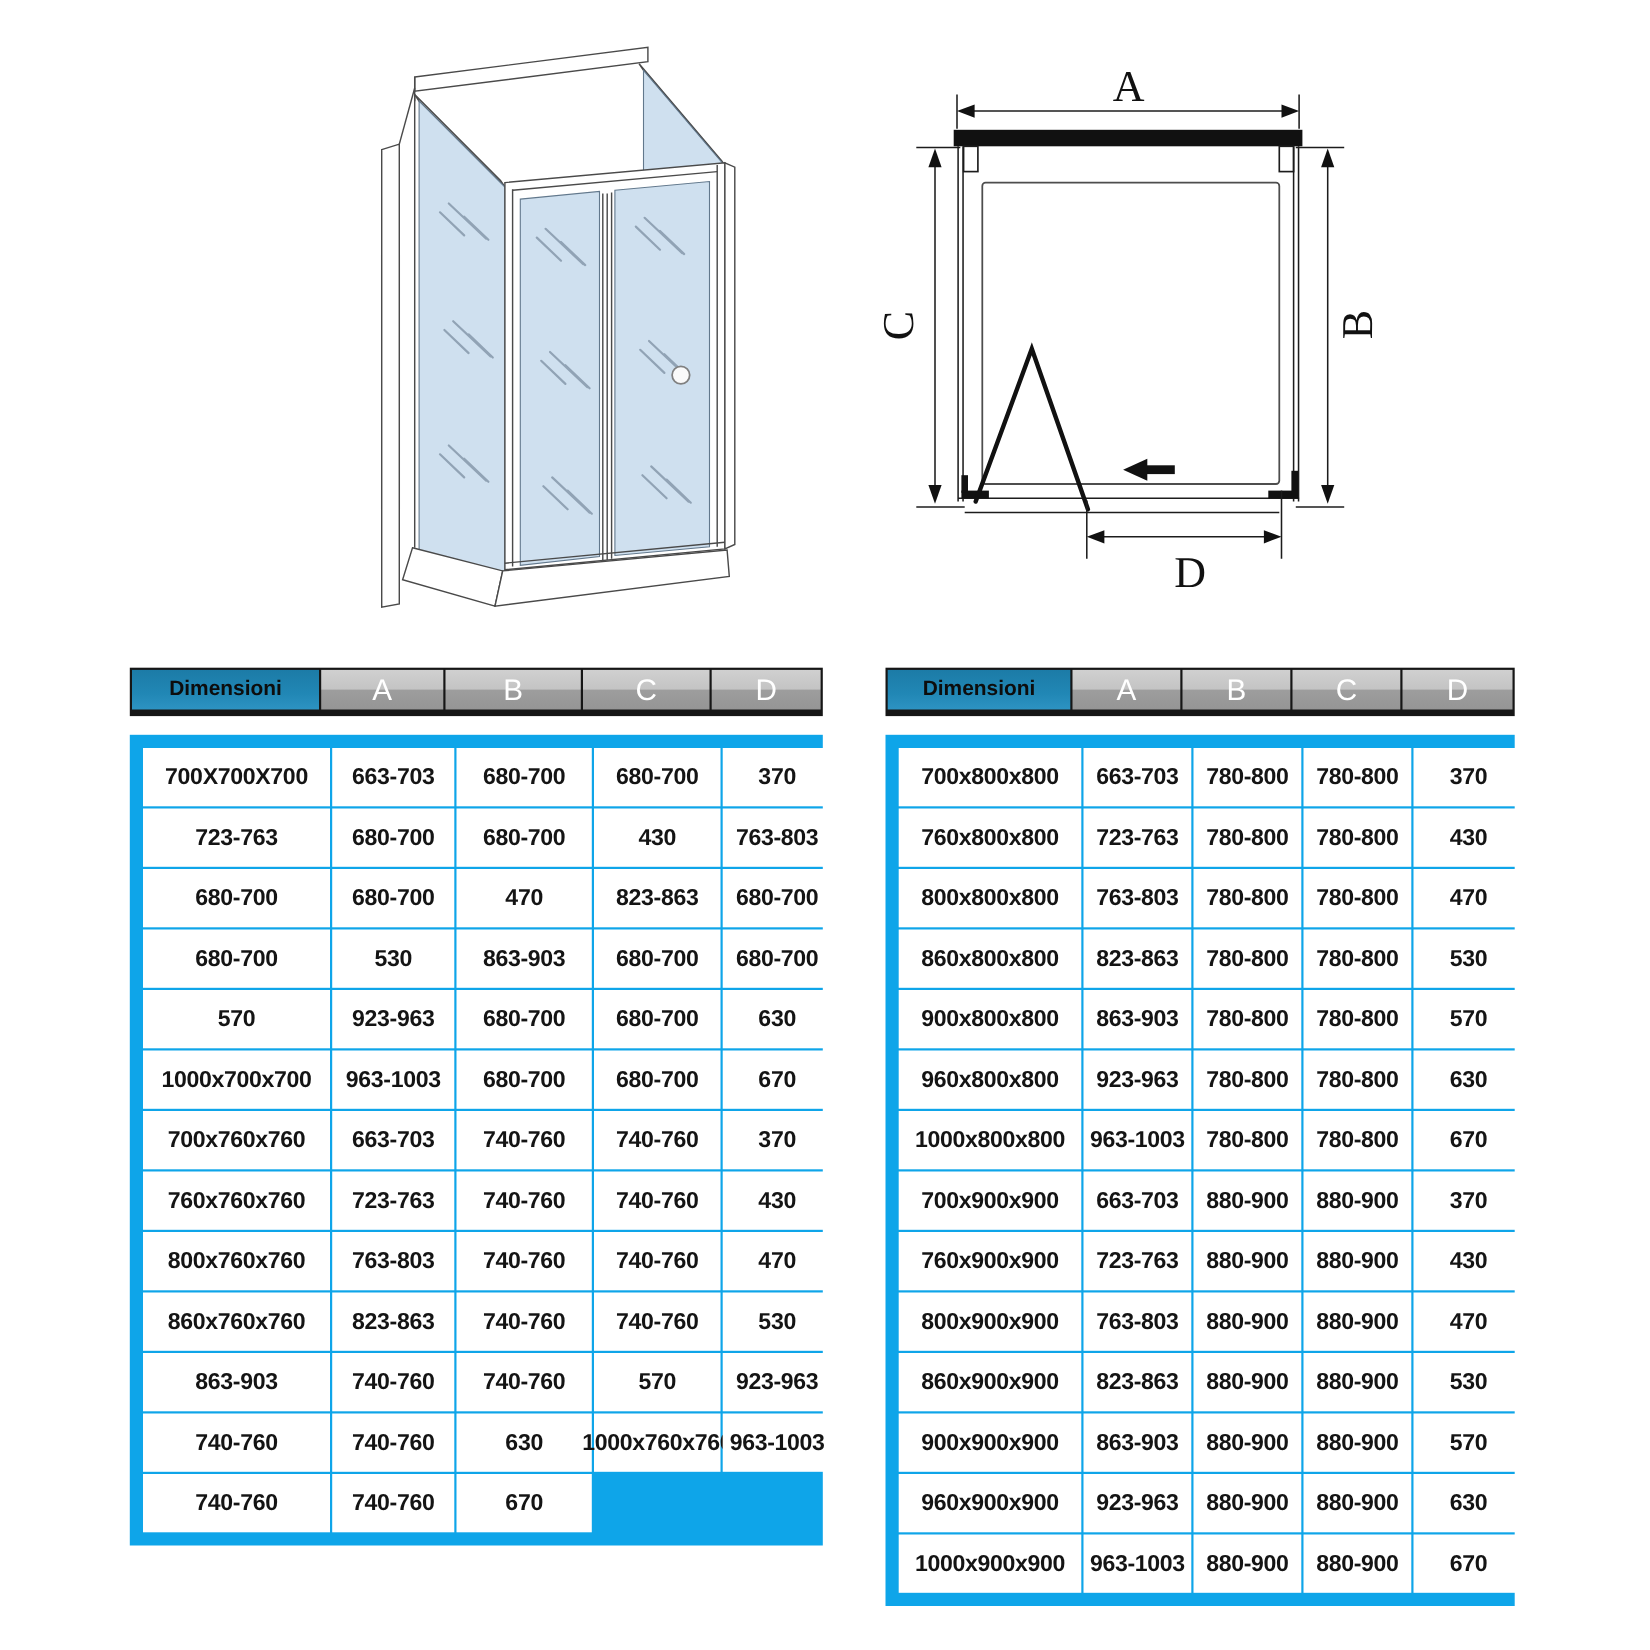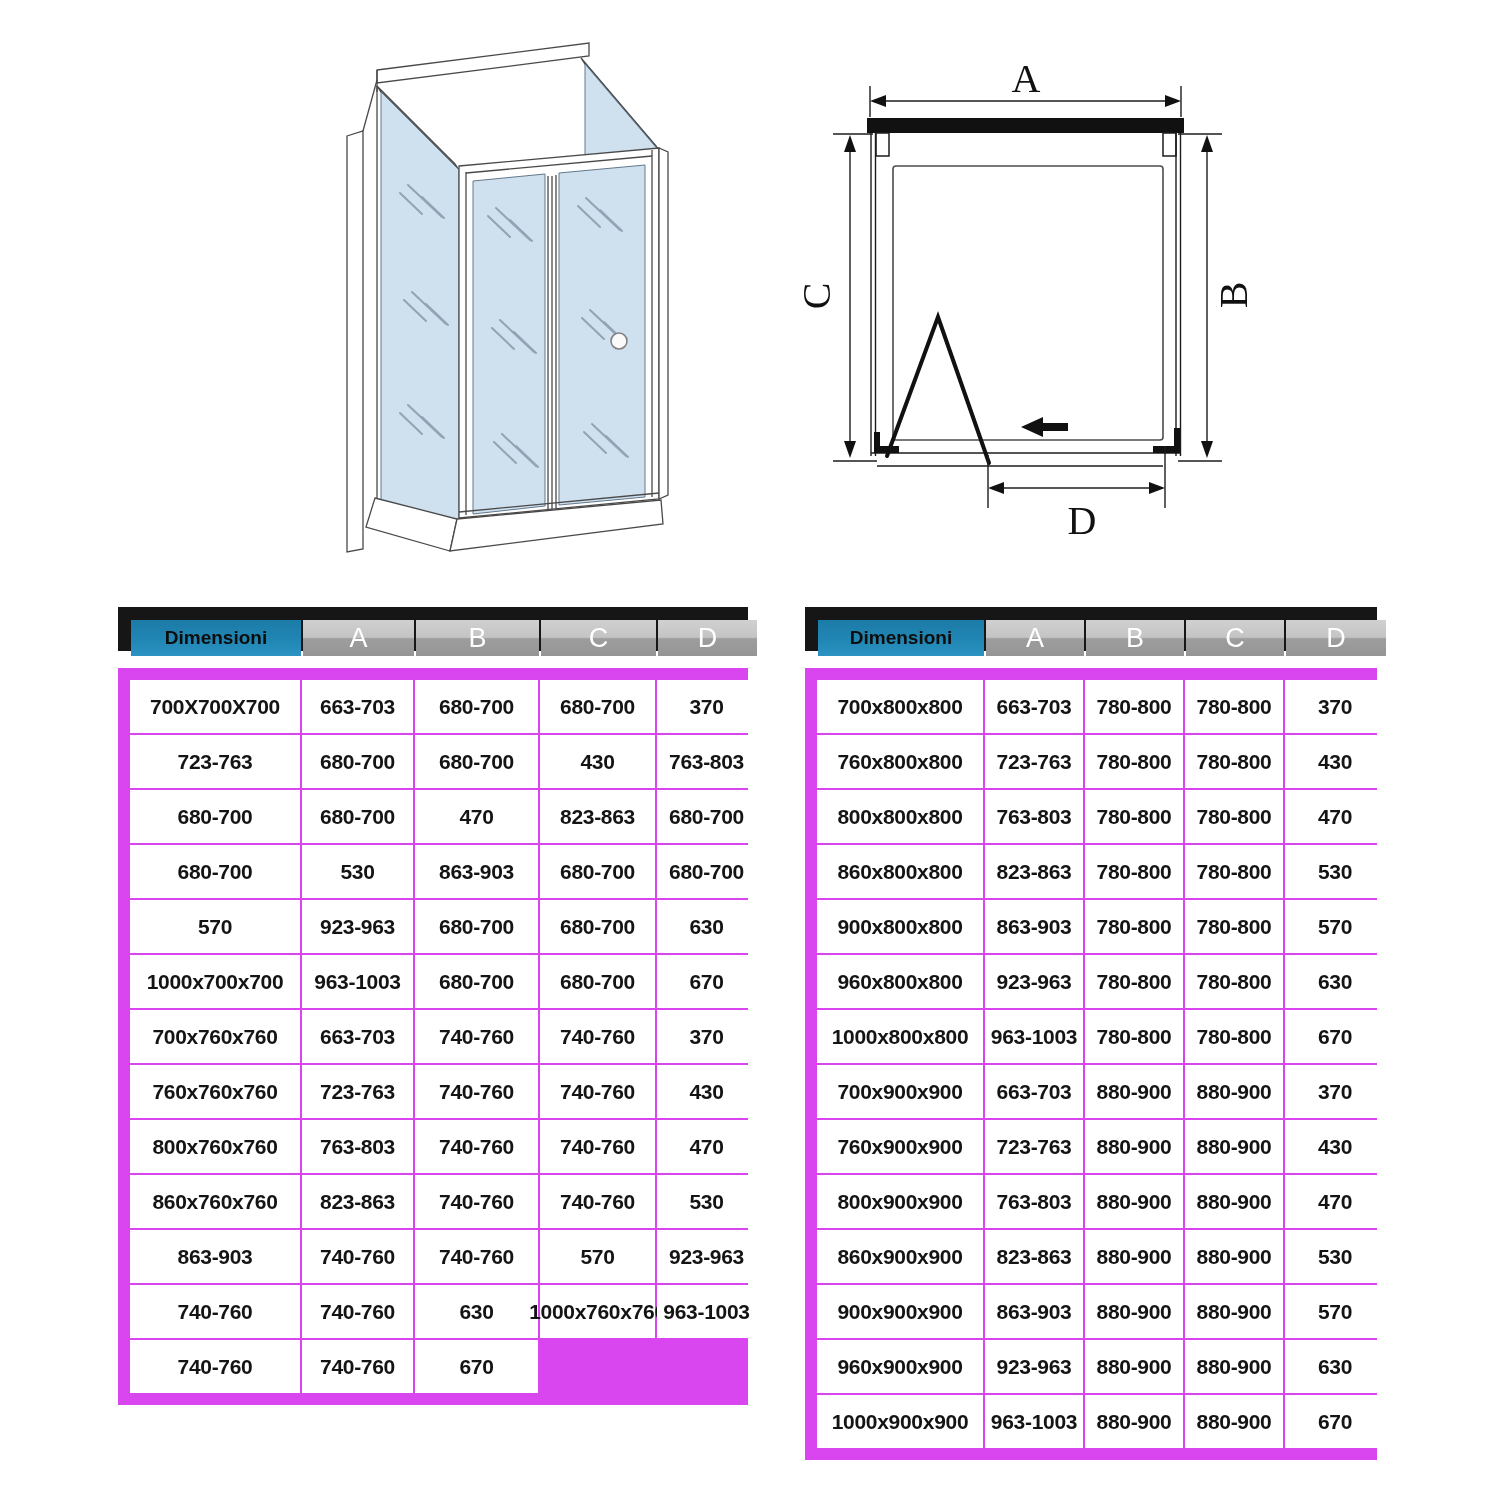--- a/index.html
+++ b/index.html
@@ -9,26 +9,26 @@
   }
   svg { position:absolute; }
   #iso-svg  { left:330px; top:25px;  width:410px; height:560px; }
   #plan-svg { left:795px; top:30px;  width:515px; height:555px; }
 
   .dim-table { position:absolute; }
   #table-left  { left:118px; top:607px; width:630px; }
   #table-right { left:805px; top:607px; width:572px; }
 
   .thead {
-    display:grid; gap:2px; padding:13px; background:#161616;
+    display:grid; gap:2px; padding:2px; background:#161616;
     box-sizing:border-box; height:44px; grid-auto-rows:36px;
     margin-bottom:17px;
   }
   .tbody {
-    display:grid; gap:2px; padding:12px; background:#d946ef;
+    display:grid; gap:2px; padding:12px; background:#0ea5e9;
     box-sizing:border-box; grid-auto-rows:53px;
   }
   #table-left  .thead, #table-left  .tbody { grid-template-columns:170px 111px 123px 115px 99px; }
   #table-right .thead, #table-right .tbody { grid-template-columns:166px 98px 98px 98px 100px; }
 
   .th, .td { display:flex; align-items:center; justify-content:center; }
   .th-dim {
     background:linear-gradient(180deg,#1c7ba7 0%,#2187b5 60%,#2d93c2 100%);
     color:#0d0d0d; font-weight:bold; font-size:19px;
   }

